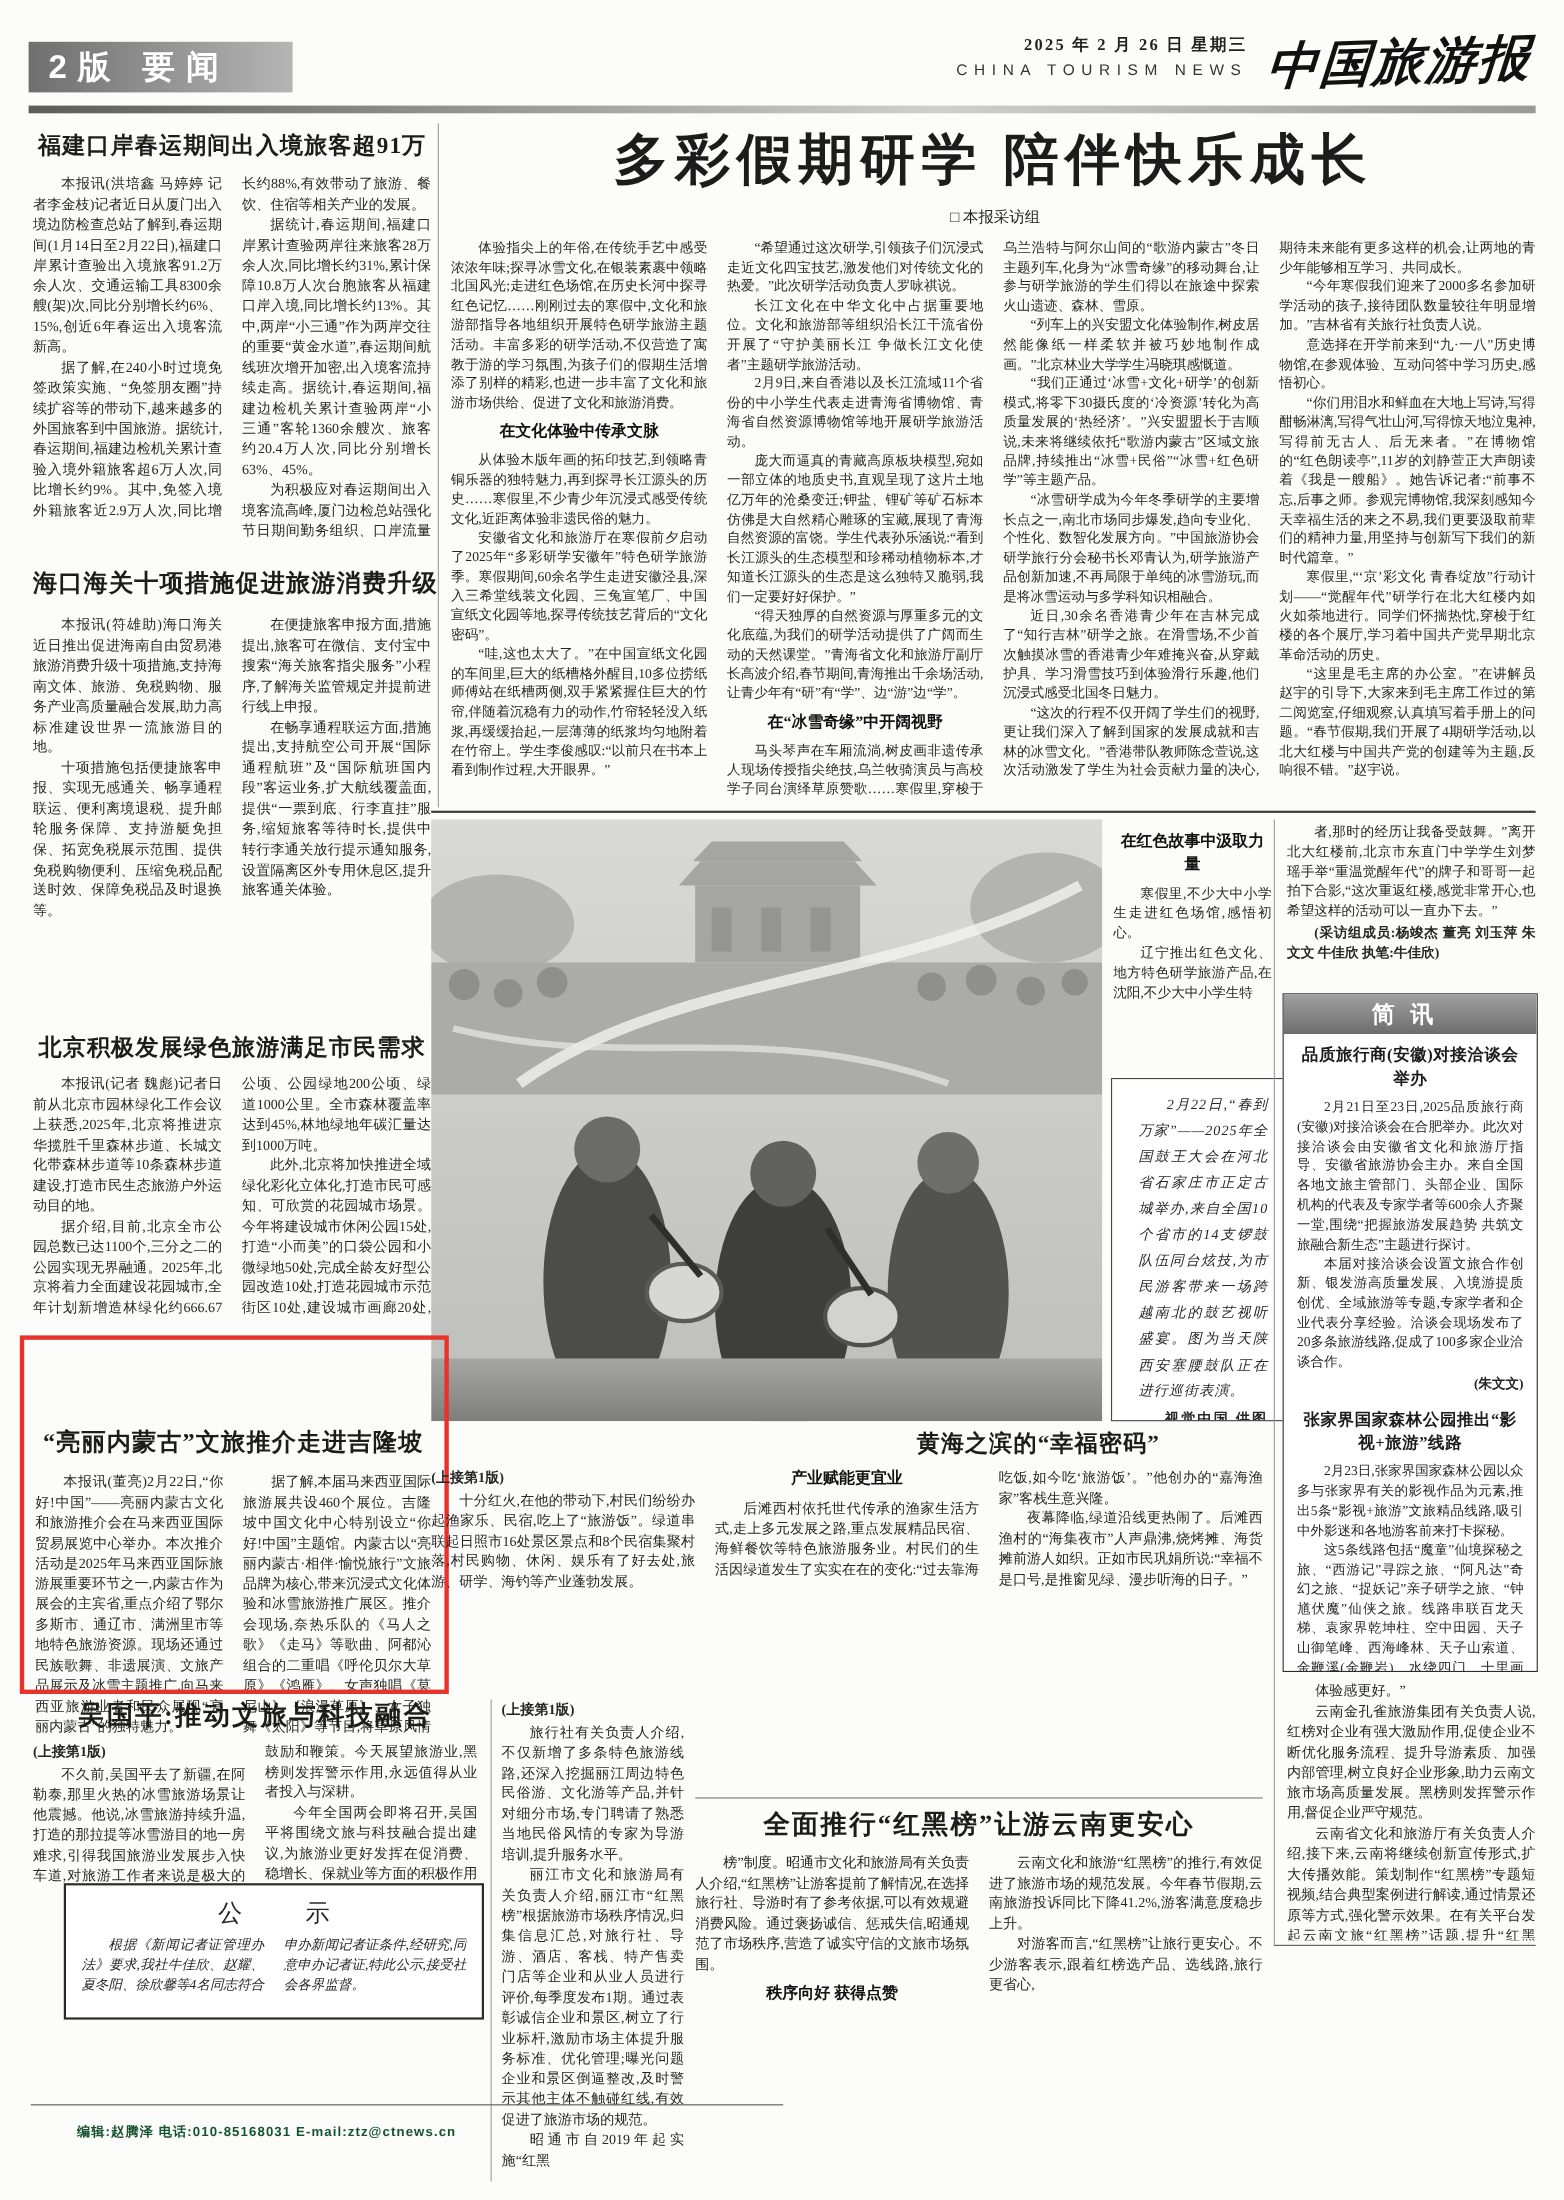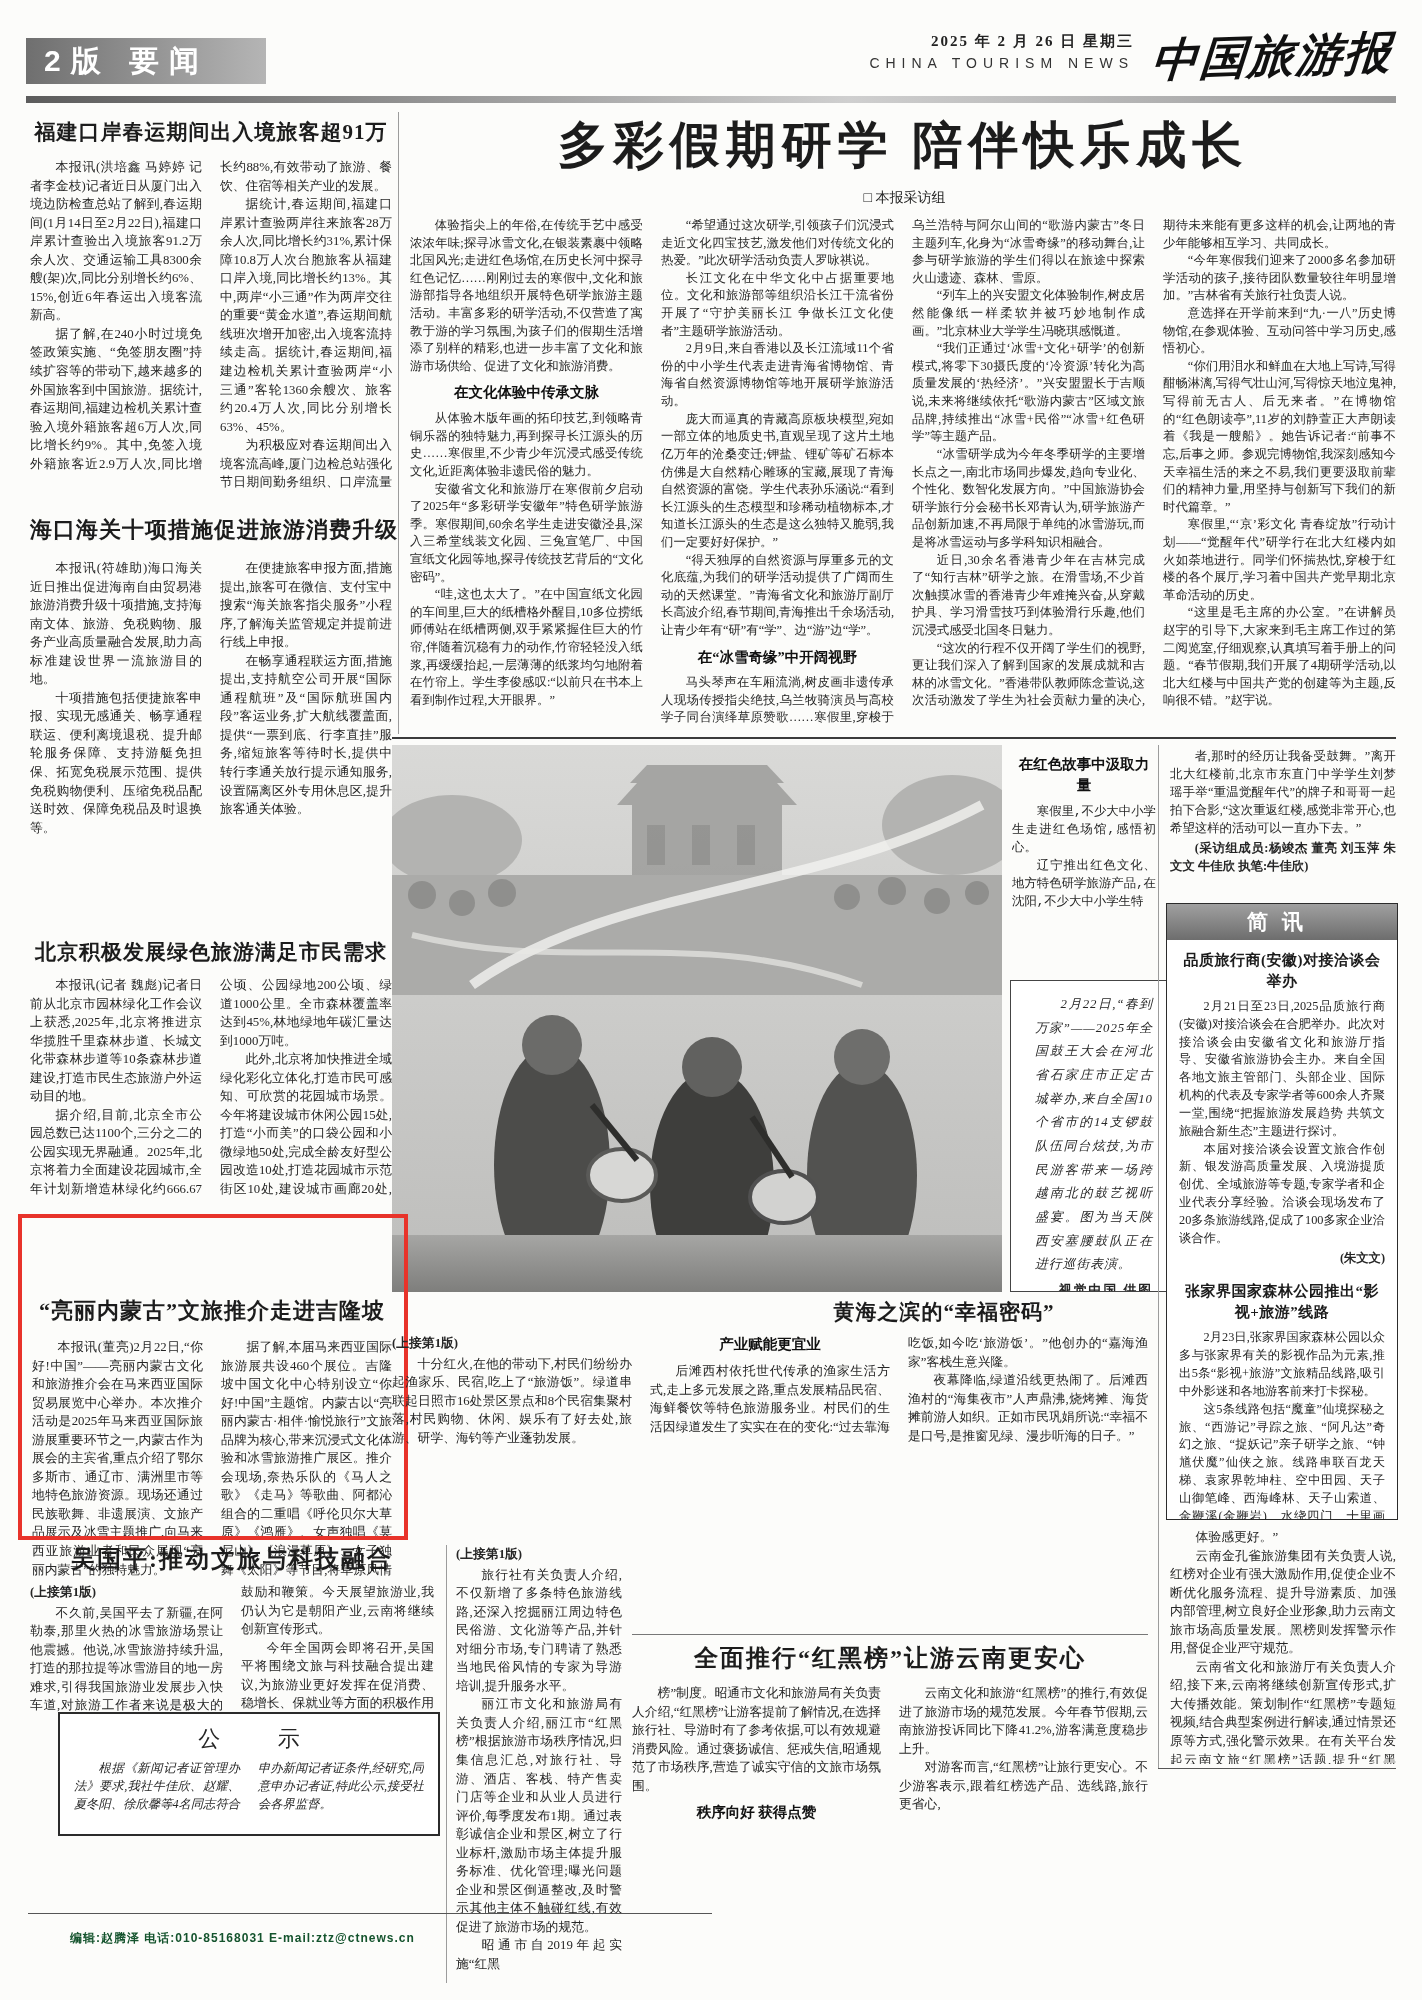--- a/index.html
+++ b/index.html
@@ -182,21 +182,21 @@
         <ellipse cx="230" cy="430" rx="34" ry="26" fill="#d7d7d5" stroke="#5a5a58" stroke-width="4"></ellipse>
         <ellipse cx="392" cy="452" rx="34" ry="26" fill="#d2d2d0" stroke="#505050" stroke-width="4"></ellipse>
 
         <line x1="200" y1="360" x2="245" y2="415" stroke="#2e2e2c" stroke-width="6"></line>
         <line x1="360" y1="372" x2="400" y2="432" stroke="#2e2e2c" stroke-width="6"></line>
       </g>
       <rect x="0" y="490" width="610" height="57" fill="url(#ground)"></rect>
     </svg>
   </div>
 
-  <div class="abs" style="left:1012px;top:748px;width:144px;height:222px;overflow:hidden;font-family:Liberation Mono, monospace;">
+  <div class="abs" style="left:1012px;top:748px;width:144px;height:222px;overflow:hidden;">
     <div class="body-cols" style="column-count:1;font-size:12.4px;">
         <div class="subhead">在红色故事中汲取力量</div>
         <p class="para">寒假里,不少大中小学生走进红色场馆,感悟初心。</p>
         <p class="para">辽宁推出红色文化、地方特色研学旅游产品,在沈阳,不少大中小学生特</p>
       </div>
   </div>
 
   <div class="abs caption-box" style="left:1010px;top:980px;width:118px;height:286px;">
       <p class="para">2月22日,“春到万家”——2025年全国鼓王大会在河北省石家庄市正定古城举办,来自全国10个省市的14支锣鼓队伍同台炫技,为市民游客带来一场跨越南北的鼓艺视听盛宴。图为当天陕西安塞腰鼓队正在进行巡街表演。</p>
       <p class="sign">视觉中国 供图</p>
@@ -266,21 +266,21 @@
         <div class="subhead">产业赋能更宜业</div>
         <p class="para">后滩西村依托世代传承的渔家生活方式,走上多元发展之路,重点发展精品民宿、海鲜餐饮等特色旅游服务业。村民们的生活因绿道发生了实实在在的变化:“过去靠海吃饭,如今吃‘旅游饭’。”他创办的“嘉海渔家”客栈生意兴隆。</p>
         <p class="para">夜幕降临,绿道沿线更热闹了。后滩西渔村的“海集夜市”人声鼎沸,烧烤摊、海货摊前游人如织。正如市民巩娟所说:“幸福不是口号,是推窗见绿、漫步听海的日子。”</p>
       </div>
   </div>
 
   <div class="abs" style="left:30px;top:1543px;width:404px;height:238px;overflow:hidden;">
     <h3 class="headline-center">吴国平:推动文旅与科技融合</h3>
     <div class="body-cols cols2" style="height:190px;margin-top:8px;">
         <p class="cont">(上接第1版)</p>
-        <p class="para">不久前,吴国平去了新疆,在阿勒泰,那里火热的冰雪旅游场景让他震撼。他说,冰雪旅游持续升温,打造的那拉提等冰雪游目的地一房难求,引得我国旅游业发展步入快车道,对旅游工作者来说是极大的鼓励和鞭策。今天展望旅游业,我仍认为它是朝阳产业,云南将继续创新宣传形式。</p>
+        <p class="para">不久前,吴国平去了新疆,在阿勒泰,那里火热的冰雪旅游场景让他震撼。他说,冰雪旅游持续升温,打造的那拉提等冰雪游目的地一房难求,引得我国旅游业发展步入快车道,对旅游工作者来说是极大的鼓励和鞭策。今天展望旅游业,黑榜则发挥警示作用,永远值得从业者投入与深耕。</p>
         <p class="para">今年全国两会即将召开,吴国平将围绕文旅与科技融合提出建议,为旅游业更好发挥在促消费、稳增长、保就业等方面的积极作用出谋划策。</p>
       </div>
   </div>
 
   <div class="abs gongshi" style="left:58px;top:1712px;width:350px;height:104px;">
     <div class="gongshi-title">公  示</div>
     <div class="body-cols cols2" style="height:66px;">
         <p class="para">根据《新闻记者证管理办法》要求,我社牛佳欣、赵耀、夏冬阳、徐欣馨等4名同志符合申办新闻记者证条件,经研究,同意申办记者证,特此公示,接受社会各界监督。</p>
       </div>
   </div>

